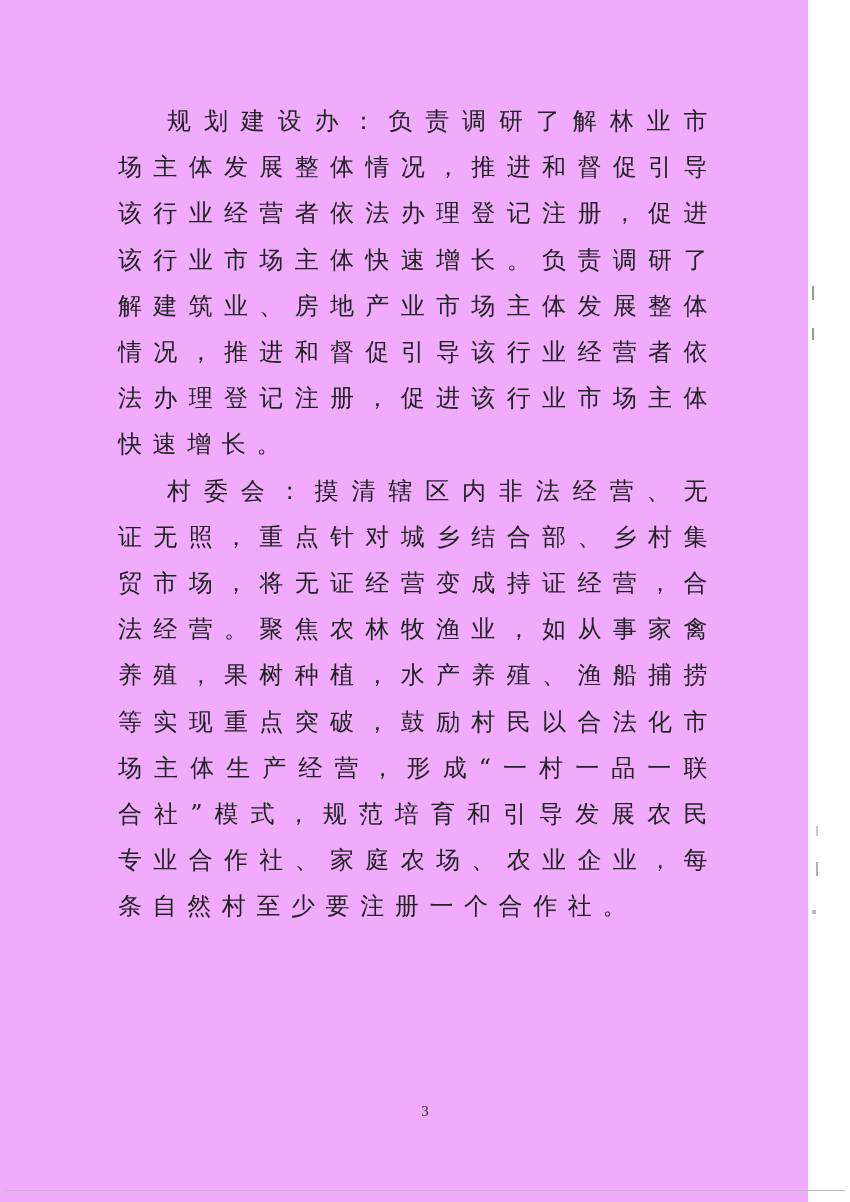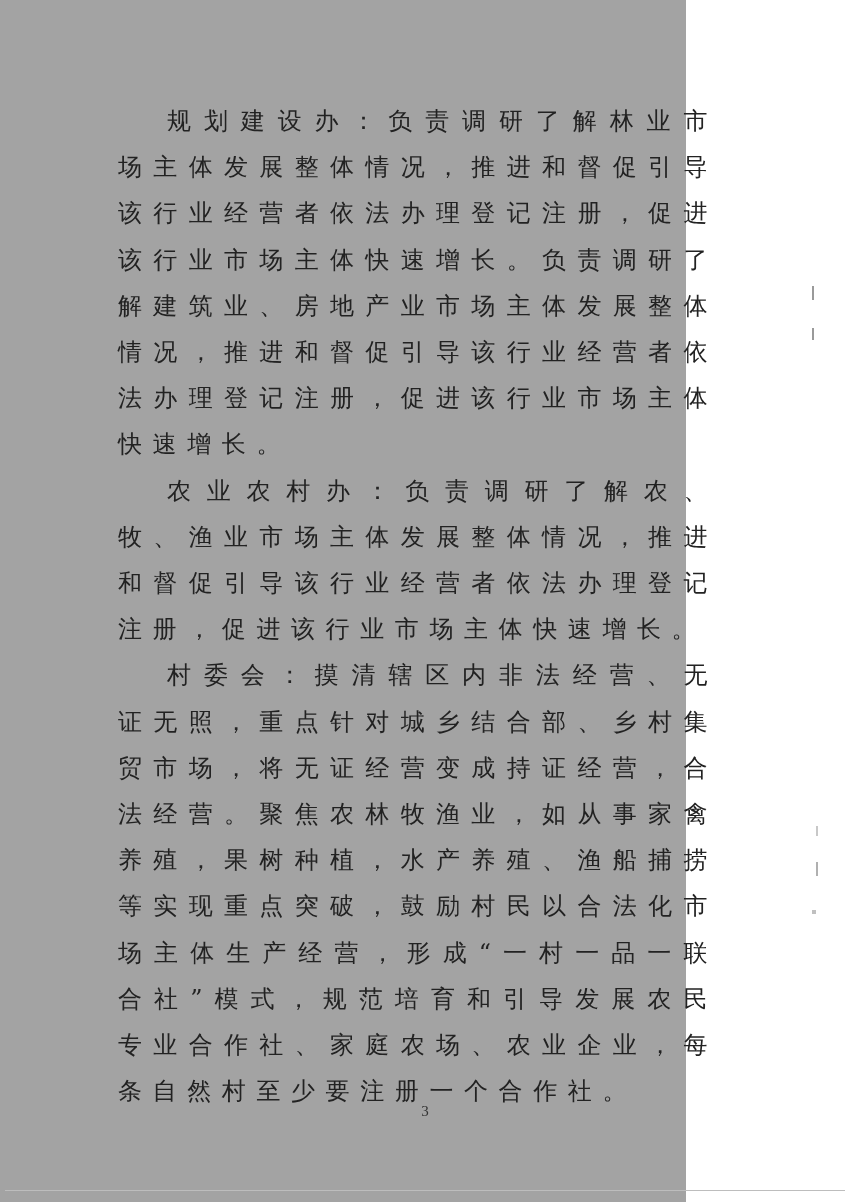--- a/index.html
+++ b/index.html
@@ -11,22 +11,22 @@
       width: 850px;
       height: 1202px;
       position: relative;
       overflow: hidden;
       font-family: "DejaVu Serif", "Liberation Serif", serif;
       color: #1a1a1a;
     }
     .page {
       position: absolute;
       left: 0; top: 0;
-      width: 686px; height: 1202px;
-      background: #a3a3a3;
+      width: 808px; height: 1202px;
+      background: #f0abfc;
     }
     .content {
       position: absolute;
       left: 118px;
       top: 98px;
       width: 600px;
     }
     .para {
       margin: 0;
       font-size: 24px;
@@ -68,21 +68,20 @@
     .mark-4 { left: 816px; top: 862px; height: 14px; background: #b0b0b0; }
     .mark-5 { left: 812px; top: 910px; height: 4px; width: 4px; background: #c0c0c0; }
   </style>
 </head>
 <body>
 
 <div class="page">
 
   <div class="content">
     <p class="para">规划建设办：负责调研了解林业市场主体发展整体情况，推进和督促引导该行业经营者依法办理登记注册，促进该行业市场主体快速增长。负责调研了解建筑业、房地产业市场主体发展整体情况，推进和督促引导该行业经营者依法办理登记注册，促进该行业市场主体快速增长。</p>
-    <p class="para">农业农村办：负责调研了解农、牧、渔业市场主体发展整体情况，推进和督促引导该行业经营者依法办理登记注册，促进该行业市场主体快速增长。</p>
     <p class="para">村委会：摸清辖区内非法经营、无证无照，重点针对城乡结合部、乡村集贸市场，将无证经营变成持证经营，合法经营。聚焦农林牧渔业，如从事家禽养殖，果树种植，水产养殖、渔船捕捞等实现重点突破，鼓励村民以合法化市场主体生产经营，形成“一村一品一联合社”模式，规范培育和引导发展农民专业合作社、家庭农场、农业企业，每条自然村至少要注册一个合作社。</p>
 
   </div>
 
   <div class="page-number">3</div>
 
   <div class="margin-mark mark-1"></div>
   <div class="margin-mark mark-2"></div>
   <div class="margin-mark mark-3"></div>
   <div class="margin-mark mark-4"></div>

